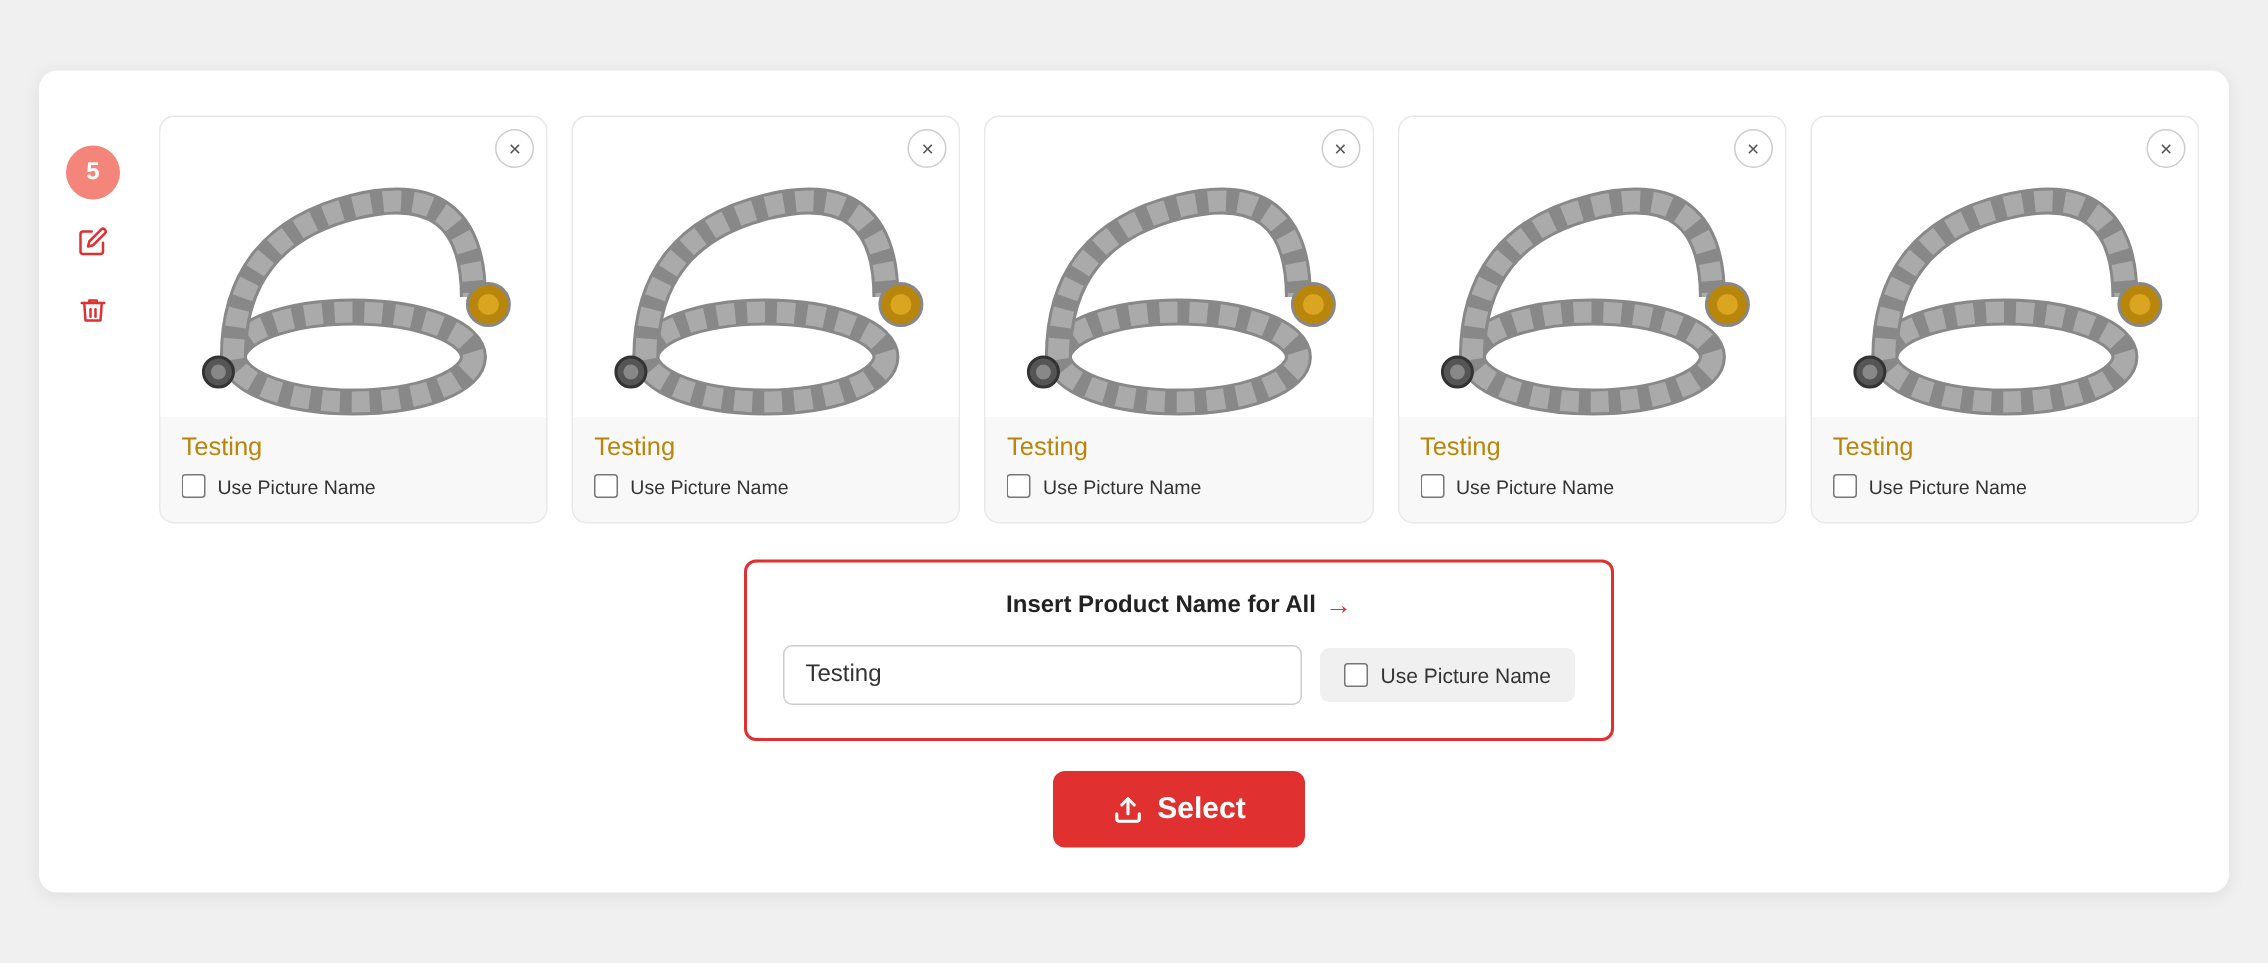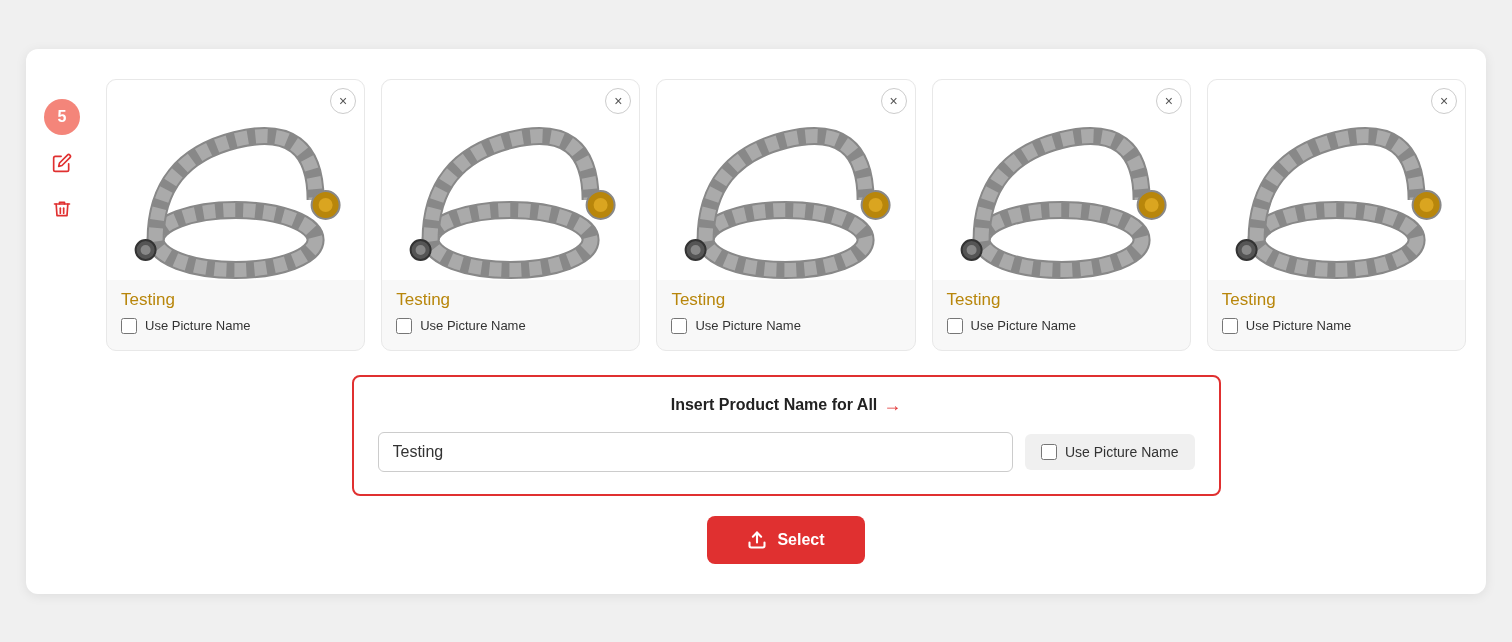--- a/index.html
+++ b/index.html
@@ -123,21 +123,21 @@
     .card-checkbox-label {
       font-size: 13px;
       color: #333;
     }
 
     
     .insert-panel {
       border: 2.5px solid #e03030;
       border-radius: 8px;
       padding: 18px 24px 22px;
-      width: 869px;
+      width: 580px;
       margin: 0 auto 20px;
     }
     .insert-panel-title {
       text-align: center;
       font-size: 16px;
       font-weight: bold;
       color: #222;
       margin-bottom: 16px;
       display: flex;
       align-items: center;
@@ -185,21 +185,21 @@
       display: flex;
       justify-content: center;
       margin-top: 4px;
     }
     .select-btn {
       background: #e03030;
       color: #fff;
       border: none;
       border-radius: 8px;
       padding: 14px 40px;
-      font-size: 16px;
+      font-size: 20px;
       font-weight: bold;
       cursor: pointer;
       display: flex;
       align-items: center;
       gap: 10px;
     }
     .select-btn svg {
       width: 20px;
       height: 20px;
     }

